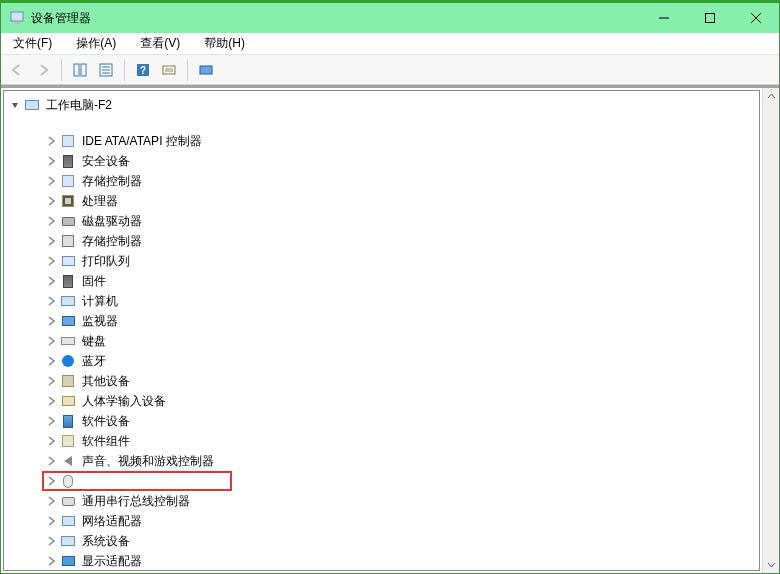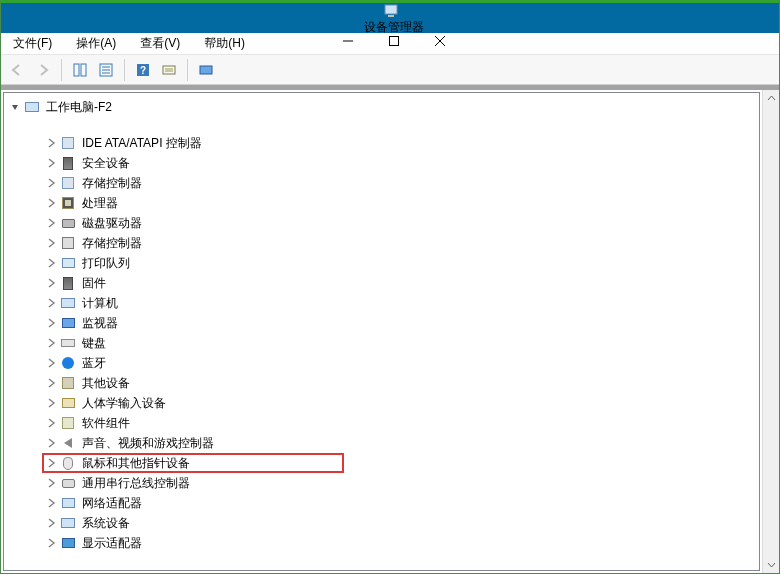--- a/index.html
+++ b/index.html
@@ -18,22 +18,21 @@
     border-top: 3px solid #31a131;
     display: flex;
     flex-direction: column;
     background: #fff;
   }
   .titlebar {
     height: 30px;
     display: flex;
     align-items: center;
     padding: 0 0 0 8px;
-    background: #0369a1;
-    flex-direction: column;
+    background: #86efac;
   }
   .titlebar .icon { width: 16px; height: 16px; margin-right: 6px; display:flex; align-items:center; justify-content:center; }
   .titlebar .title { flex: 0 0 auto; }
   .titlebar .spacer { flex: 1; }
   .win-btns { display: flex; height: 100%; }
   .win-btn {
     width: 46px; height: 100%;
     display: flex; align-items: center; justify-content: center;
     color: #000;
   }
@@ -58,21 +57,21 @@
   .tb-btn {
     width: 24px; height: 24px;
     display:flex; align-items:center; justify-content:center;
     color:#555;
   }
   .tb-btn.disabled { color:#bfbfbf; }
   .tb-sep { width:1px; height:22px; background:#d0d0d0; margin:0 4px; }
   .content {
     flex:1;
     display:flex;
-    border-top:5px solid #a3a3a3;
+    border-top:3px solid #a3a3a3;
     overflow:hidden;
   }
   .tree-wrap {
     flex:1;
     overflow:auto;
     border:1px solid #828790;
     margin:2px;
     padding-top:4px;
   }
   .tree { list-style:none; margin:0; padding:0; }
@@ -418,20 +417,33 @@
                 </div>
               </li>
               <li>
                 <div class="node">
                   <span class="chev">
                     <svg width="10" height="10" viewBox="0 0 10 10">
                       <path d="M3 1 L8 5 L3 9" fill="none" stroke="#808080" stroke-width="1.4"></path>
                     </svg>
                   </span>
                   <span class="dev-icon">
+                    <span class="ico-soft"></span>
+                  </span>
+                  <span class="label">软件设备</span>
+                </div>
+              </li>
+              <li>
+                <div class="node">
+                  <span class="chev">
+                    <svg width="10" height="10" viewBox="0 0 10 10">
+                      <path d="M3 1 L8 5 L3 9" fill="none" stroke="#808080" stroke-width="1.4"></path>
+                    </svg>
+                  </span>
+                  <span class="dev-icon">
                     <span class="ico-comp"></span>
                   </span>
                   <span class="label">软件组件</span>
                 </div>
               </li>
               <li>
                 <div class="node">
                   <span class="chev">
                     <svg width="10" height="10" viewBox="0 0 10 10">
                       <path d="M3 1 L8 5 L3 9" fill="none" stroke="#808080" stroke-width="1.4"></path>
@@ -447,21 +459,20 @@
                 <div class="node">
                   <span class="highlight-box">
                     <span class="chev">
                       <svg width="10" height="10" viewBox="0 0 10 10">
                         <path d="M3 1 L8 5 L3 9" fill="none" stroke="#808080" stroke-width="1.4"></path>
                       </svg>
                     </span>
                     <span class="dev-icon">
                       <span class="ico-mouse"></span>
                     </span>
-                    <span class="label">鼠标和其他指针设备</span>
                   </span>
                 </div>
               </li>
               <li>
                 <div class="node">
                   <span class="chev">
                     <svg width="10" height="10" viewBox="0 0 10 10">
                       <path d="M3 1 L8 5 L3 9" fill="none" stroke="#808080" stroke-width="1.4"></path>
                     </svg>
                   </span>

